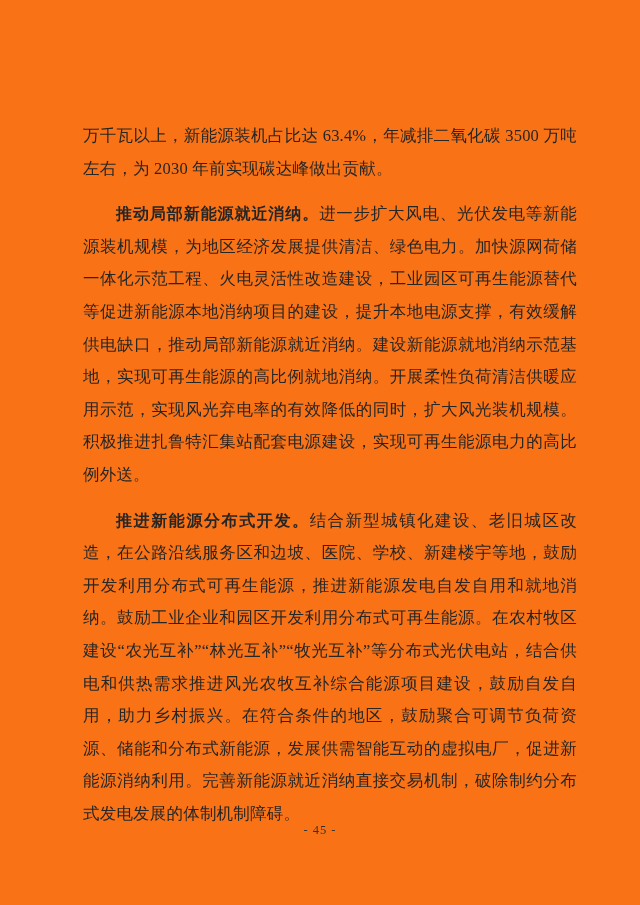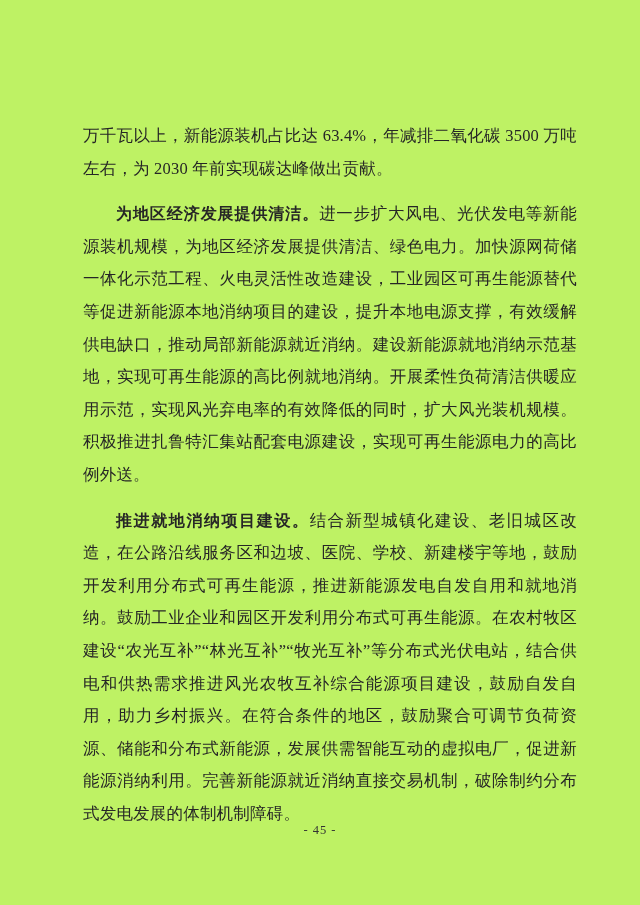--- a/index.html
+++ b/index.html
@@ -10,21 +10,21 @@
     width: 640px;
     height: 905px;
     background: #fdfdfd;
     position: relative;
     overflow: hidden;
     font-family: "Liberation Serif", "DejaVu Serif", serif;
   }
   .page {
     position: absolute;
     inset: 0;
-    background: #bef264;
+    background: #f97316;
   }
   .content {
     position: absolute;
     left: 83px;
     top: 120px;
     width: 494px;
     color: #262626;
     font-size: 16.5px;
     line-height: 32.6px;
     text-align: justify;
@@ -58,21 +58,21 @@
 </style>
 </head>
 <body>
 
 <div class="page">
 
   <div class="content">
 
     <p class="no-indent"><span>万千瓦以上，新能源装机占比达 63.4%，年减排二氧化碳 3500 万吨左右，为 2030 年前实现碳达峰做出贡献。</span></p>
 
-    <p><span class="lead-bold">为地区经济发展提供清洁。</span><span>进一步扩大风电、光伏发电等新能源装机规模，为地区经济发展提供清洁、绿色电力。加快源网荷储一体化示范工程、火电灵活性改造建设，工业园区可再生能源替代等促进新能源本地消纳项目的建设，提升本地电源支撑，有效缓解供电缺口，推动局部新能源就近消纳。建设新能源就地消纳示范基地，实现可再生能源的高比例就地消纳。开展柔性负荷清洁供暖应用示范，实现风光弃电率的有效降低的同时，扩大风光装机规模。积极推进扎鲁特汇集站配套电源建设，实现可再生能源电力的高比例外送。</span></p>
+    <p><span class="lead-bold">推动局部新能源就近消纳。</span><span>进一步扩大风电、光伏发电等新能源装机规模，为地区经济发展提供清洁、绿色电力。加快源网荷储一体化示范工程、火电灵活性改造建设，工业园区可再生能源替代等促进新能源本地消纳项目的建设，提升本地电源支撑，有效缓解供电缺口，推动局部新能源就近消纳。建设新能源就地消纳示范基地，实现可再生能源的高比例就地消纳。开展柔性负荷清洁供暖应用示范，实现风光弃电率的有效降低的同时，扩大风光装机规模。积极推进扎鲁特汇集站配套电源建设，实现可再生能源电力的高比例外送。</span></p>
 
-    <p><span class="lead-bold">推进就地消纳项目建设。</span><span>结合新型城镇化建设、老旧城区改造，在公路沿线服务区和边坡、医院、学校、新建楼宇等地，鼓励开发利用分布式可再生能源，推进新能源发电自发自用和就地消纳。鼓励工业企业和园区开发利用分布式可再生能源。在农村牧区建设“农光互补”“林光互补”“牧光互补”等分布式光伏电站，结合供电和供热需求推进风光农牧互补综合能源项目建设，鼓励自发自用，助力乡村振兴。在符合条件的地区，鼓励聚合可调节负荷资源、储能和分布式新能源，发展供需智能互动的虚拟电厂，促进新能源消纳利用。完善新能源就近消纳直接交易机制，破除制约分布式发电发展的体制机制障碍。</span></p>
+    <p><span class="lead-bold">推进新能源分布式开发。</span><span>结合新型城镇化建设、老旧城区改造，在公路沿线服务区和边坡、医院、学校、新建楼宇等地，鼓励开发利用分布式可再生能源，推进新能源发电自发自用和就地消纳。鼓励工业企业和园区开发利用分布式可再生能源。在农村牧区建设“农光互补”“林光互补”“牧光互补”等分布式光伏电站，结合供电和供热需求推进风光农牧互补综合能源项目建设，鼓励自发自用，助力乡村振兴。在符合条件的地区，鼓励聚合可调节负荷资源、储能和分布式新能源，发展供需智能互动的虚拟电厂，促进新能源消纳利用。完善新能源就近消纳直接交易机制，破除制约分布式发电发展的体制机制障碍。</span></p>
 
   </div>
 
   <div class="page-number">- 45 -</div>
 
 </div>
 
 </body></html>

